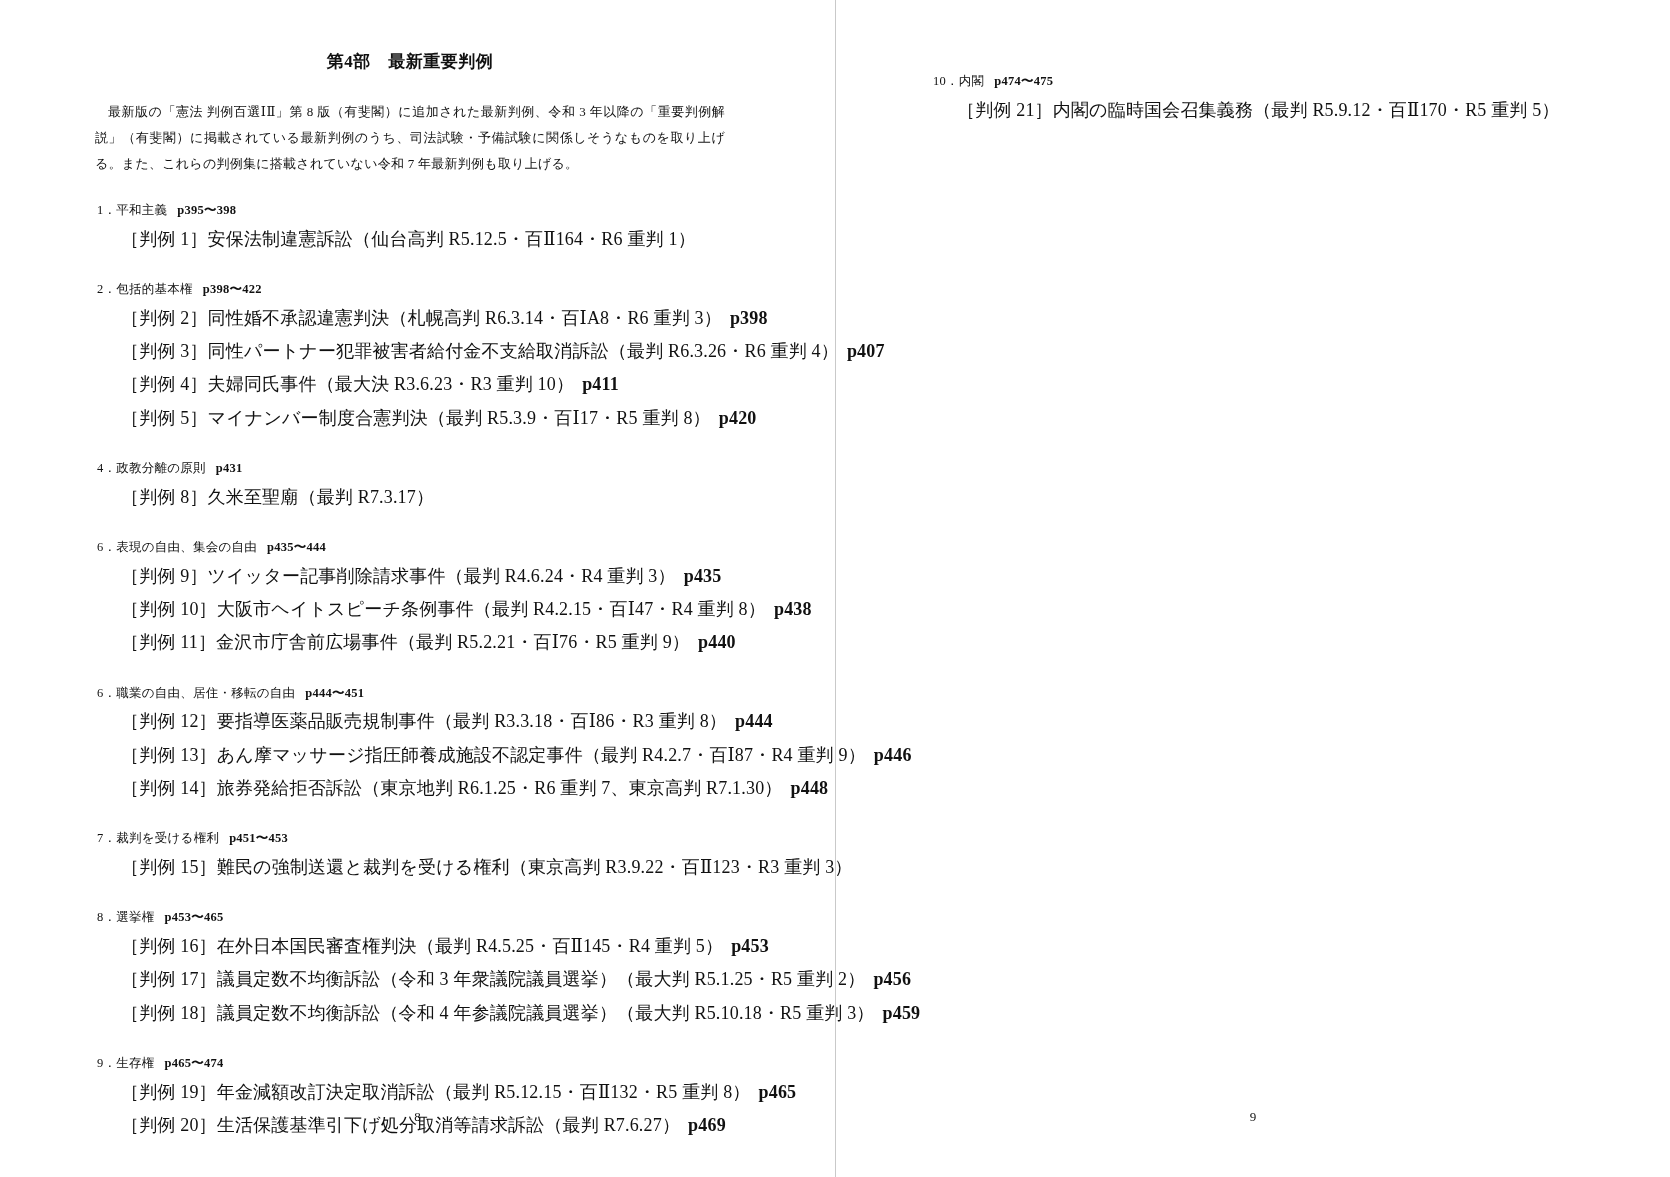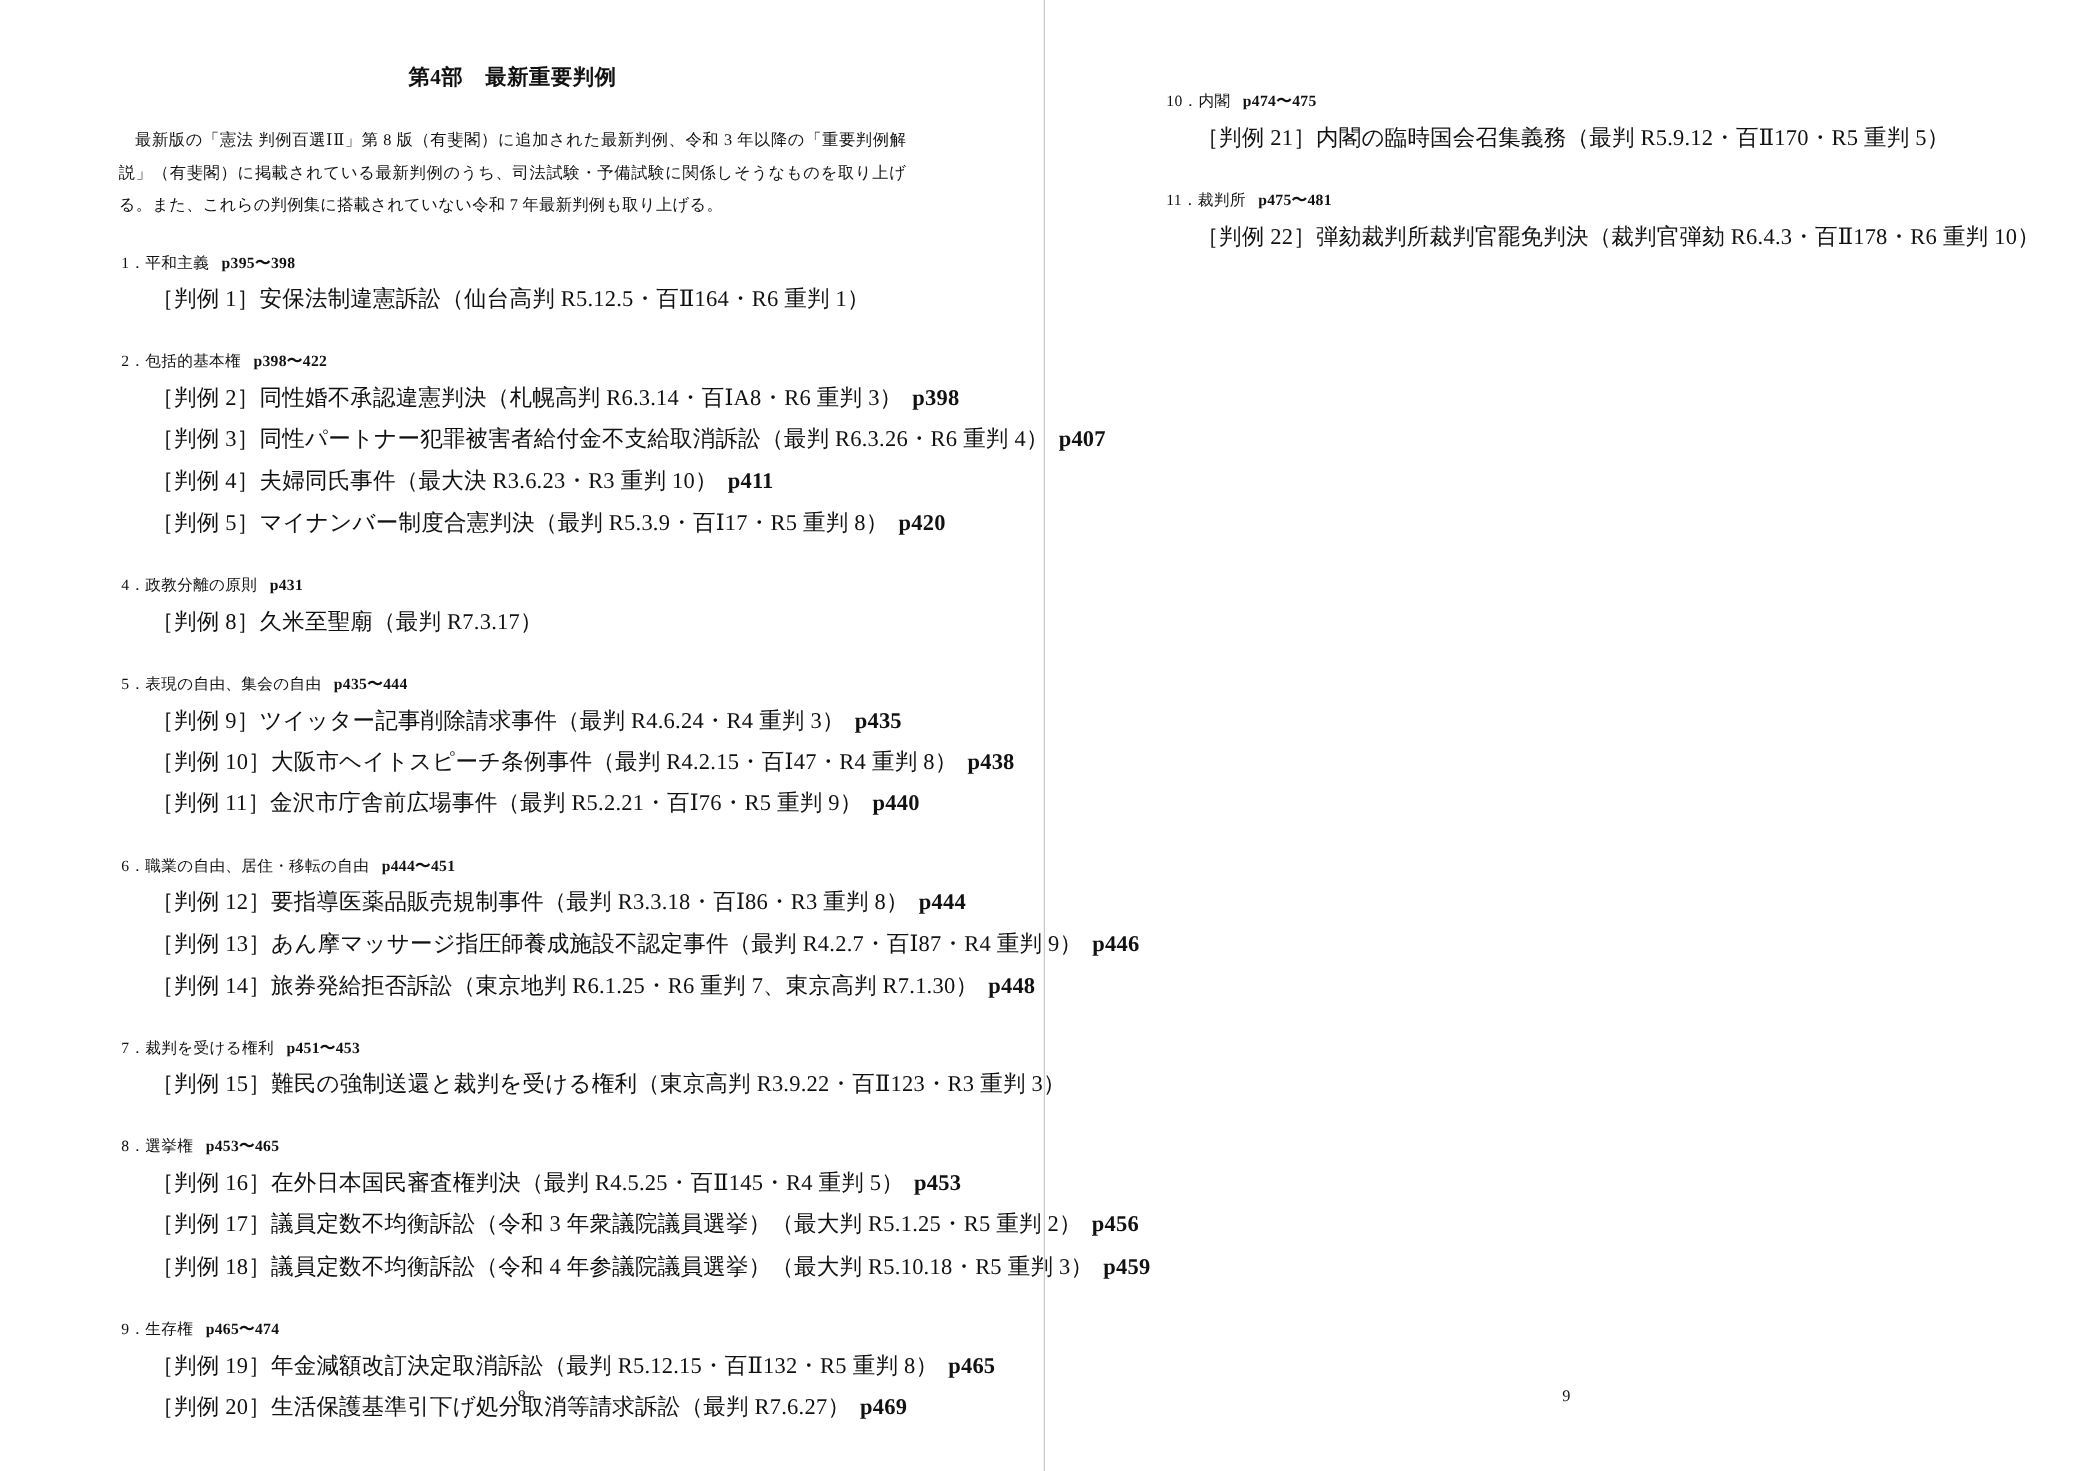--- a/index.html
+++ b/index.html
@@ -130,21 +130,21 @@
       <div class="section-head">
         <span>4．政教分離の原則</span><span class="sec-pages">p431</span>
       </div>
       <div class="case-line">
         <span>［判例 8］久米至聖廟（最判 R7.3.17）</span><span class="case-page"></span>
       </div>
     </div>
 
     <div class="section">
       <div class="section-head">
-        <span>5．表現の自由、集会の自由</span><span class="sec-pages">p435〜444</span>
+        <span>6．表現の自由、集会の自由</span><span class="sec-pages">p435〜444</span>
       </div>
       <div class="case-line">
         <span>［判例 9］ツイッター記事削除請求事件（最判 R4.6.24・R4 重判 3）</span><span class="case-page">p435</span>
       </div>
       <div class="case-line">
         <span>［判例 10］大阪市ヘイトスピーチ条例事件（最判 R4.2.15・百Ⅰ47・R4 重判 8）</span><span class="case-page">p438</span>
       </div>
       <div class="case-line">
         <span>［判例 11］金沢市庁舎前広場事件（最判 R5.2.21・百Ⅰ76・R5 重判 9）</span><span class="case-page">p440</span>
       </div>
@@ -209,25 +209,17 @@
 
     <div class="section" style="margin-top:0;">
       <div class="section-head">
         <span>10．内閣</span><span class="sec-pages">p474〜475</span>
       </div>
       <div class="case-line">
         <span>［判例 21］内閣の臨時国会召集義務（最判 R5.9.12・百Ⅱ170・R5 重判 5）</span><span class="case-page"></span>
       </div>
     </div>
 
-    <div class="section">
-      <div class="section-head">
-        <span>11．裁判所</span><span class="sec-pages">p475〜481</span>
-      </div>
-      <div class="case-line">
-        <span>［判例 22］弾劾裁判所裁判官罷免判決（裁判官弾劾 R6.4.3・百Ⅱ178・R6 重判 10）</span><span class="case-page"></span>
-      </div>
-    </div>
 
     <div class="folio">9</div>
   </div>
 
 </div>
 
 </body></html>

